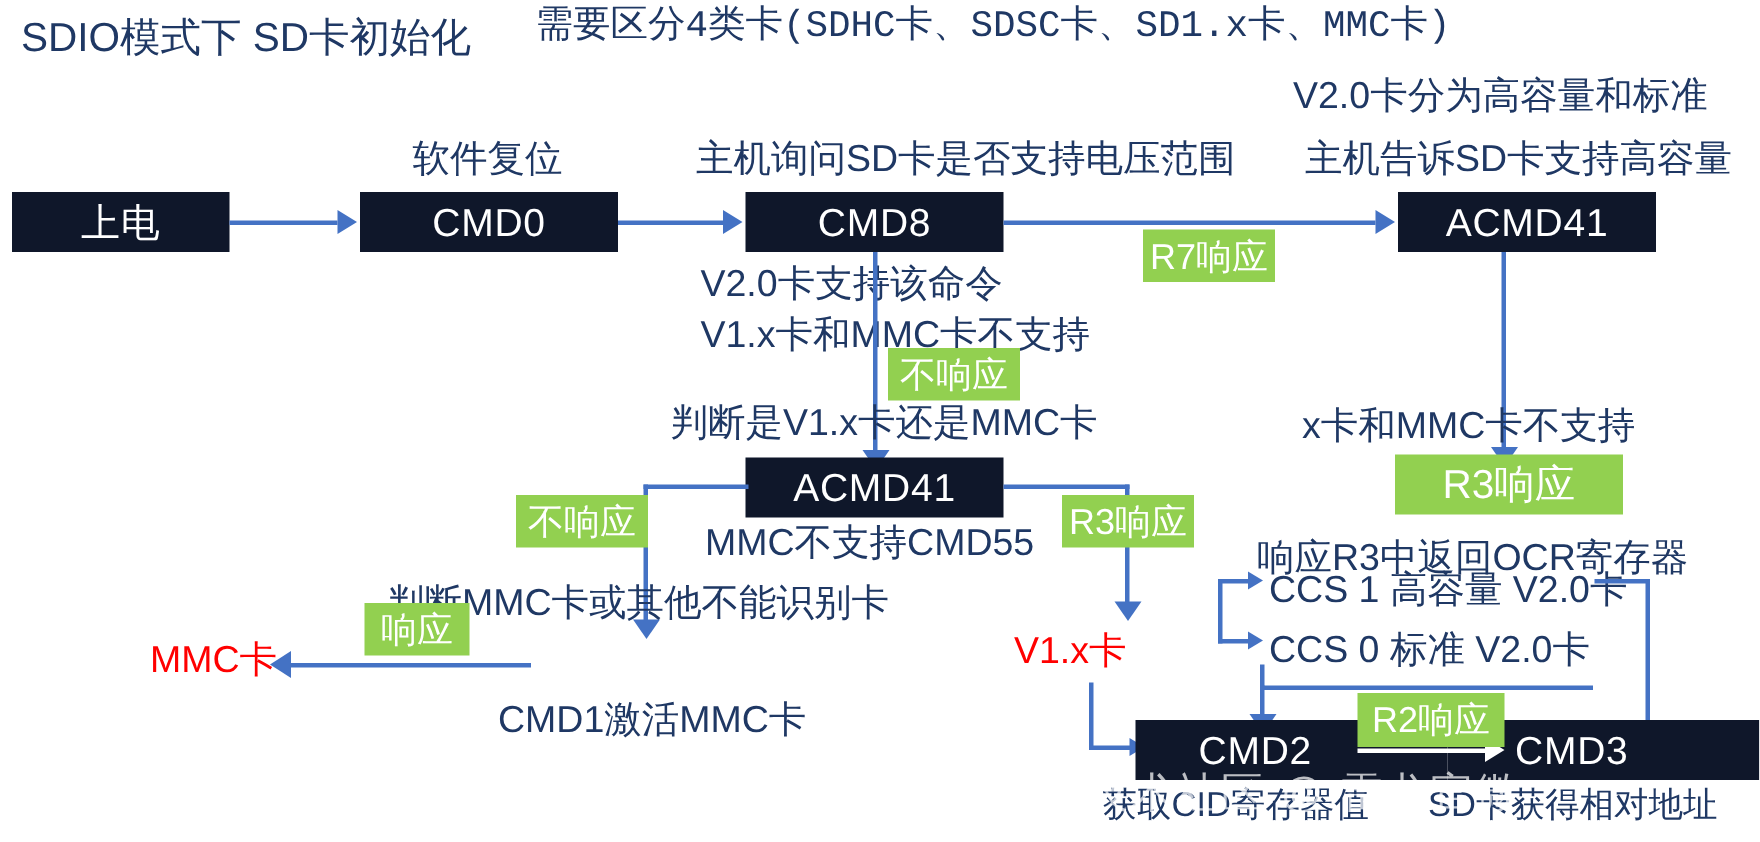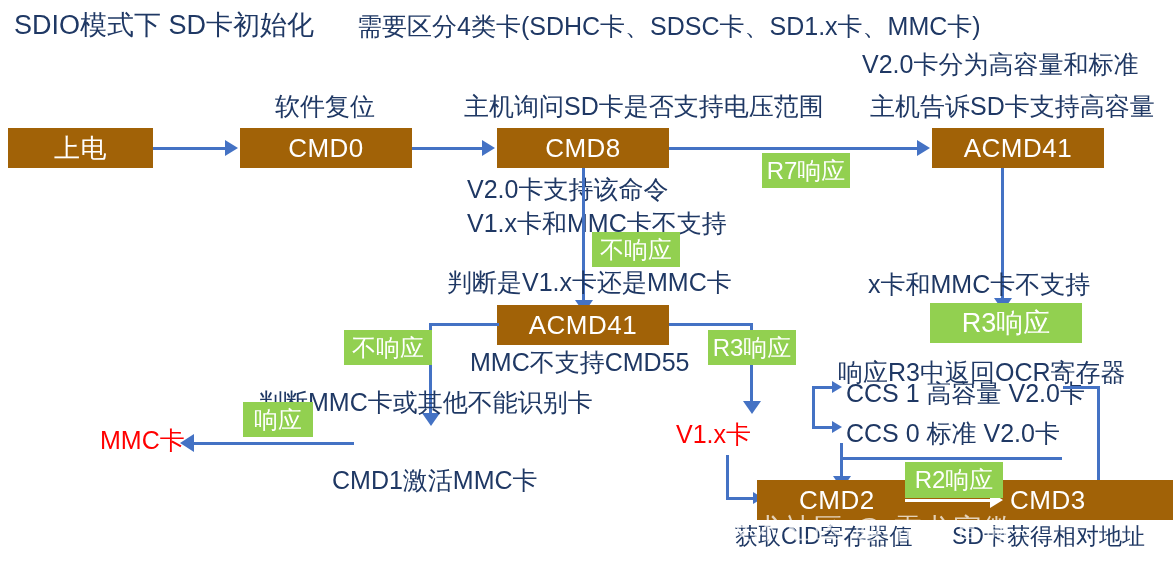--- a/index.html
+++ b/index.html
@@ -27,21 +27,21 @@
     white-space: nowrap;
     font-weight: 400;
   }
   .txt.sm { font-size: 23px; }
   .txt.title { font-size: 27px; }
   .txt.red { color: #FF0000; }
 
   
   .box {
     position: absolute;
-    background: #a16207;
+    background: #0f172a;
     color: #FFFFFF;
     font-size: 26px;
     display: flex;
     align-items: center;
     justify-content: center;
     white-space: nowrap;
     letter-spacing: .5px;
   }
 
   
@@ -105,21 +105,21 @@
     letter-spacing: 2px;
     pointer-events: none;
   }
 </style>
 </head>
 <body>
 
 <div id="canvas">
 
   <div class="txt title" style="left:14px; top:10px;">SDIO模式下 SD卡初始化</div>
-  <div class="txt" style="left:357px; top:12px;">需要区分4类卡(SDHC卡、SDSC卡、SD1.x卡、MMC卡)</div>
+  <div class="txt" style="left:357px; top:4px;font-family:Liberation Mono, monospace;">需要区分4类卡(SDHC卡、SDSC卡、SD1.x卡、MMC卡)</div>
   <div class="txt" style="left:862px; top:50px;">V2.0卡分为高容量和标准</div>
 
   <div class="txt" style="left:464px; top:92px;">主机询问SD卡是否支持电压范围</div>
   <div class="txt" style="left:275px; top:92px;">软件复位</div>
   <div class="txt" style="left:870px; top:92px;">主机告诉SD卡支持高容量</div>
 
   <div class="box" style="left:8px; top:128px; width:145px; height:40px;">上电</div>
   <div class="box" style="left:240px; top:128px; width:172px; height:40px;">CMD0</div>
   <div class="box" style="left:497px; top:128px; width:172px; height:40px;">CMD8</div>
   <div class="box" style="left:932px; top:128px; width:172px; height:40px;">ACMD41</div>

